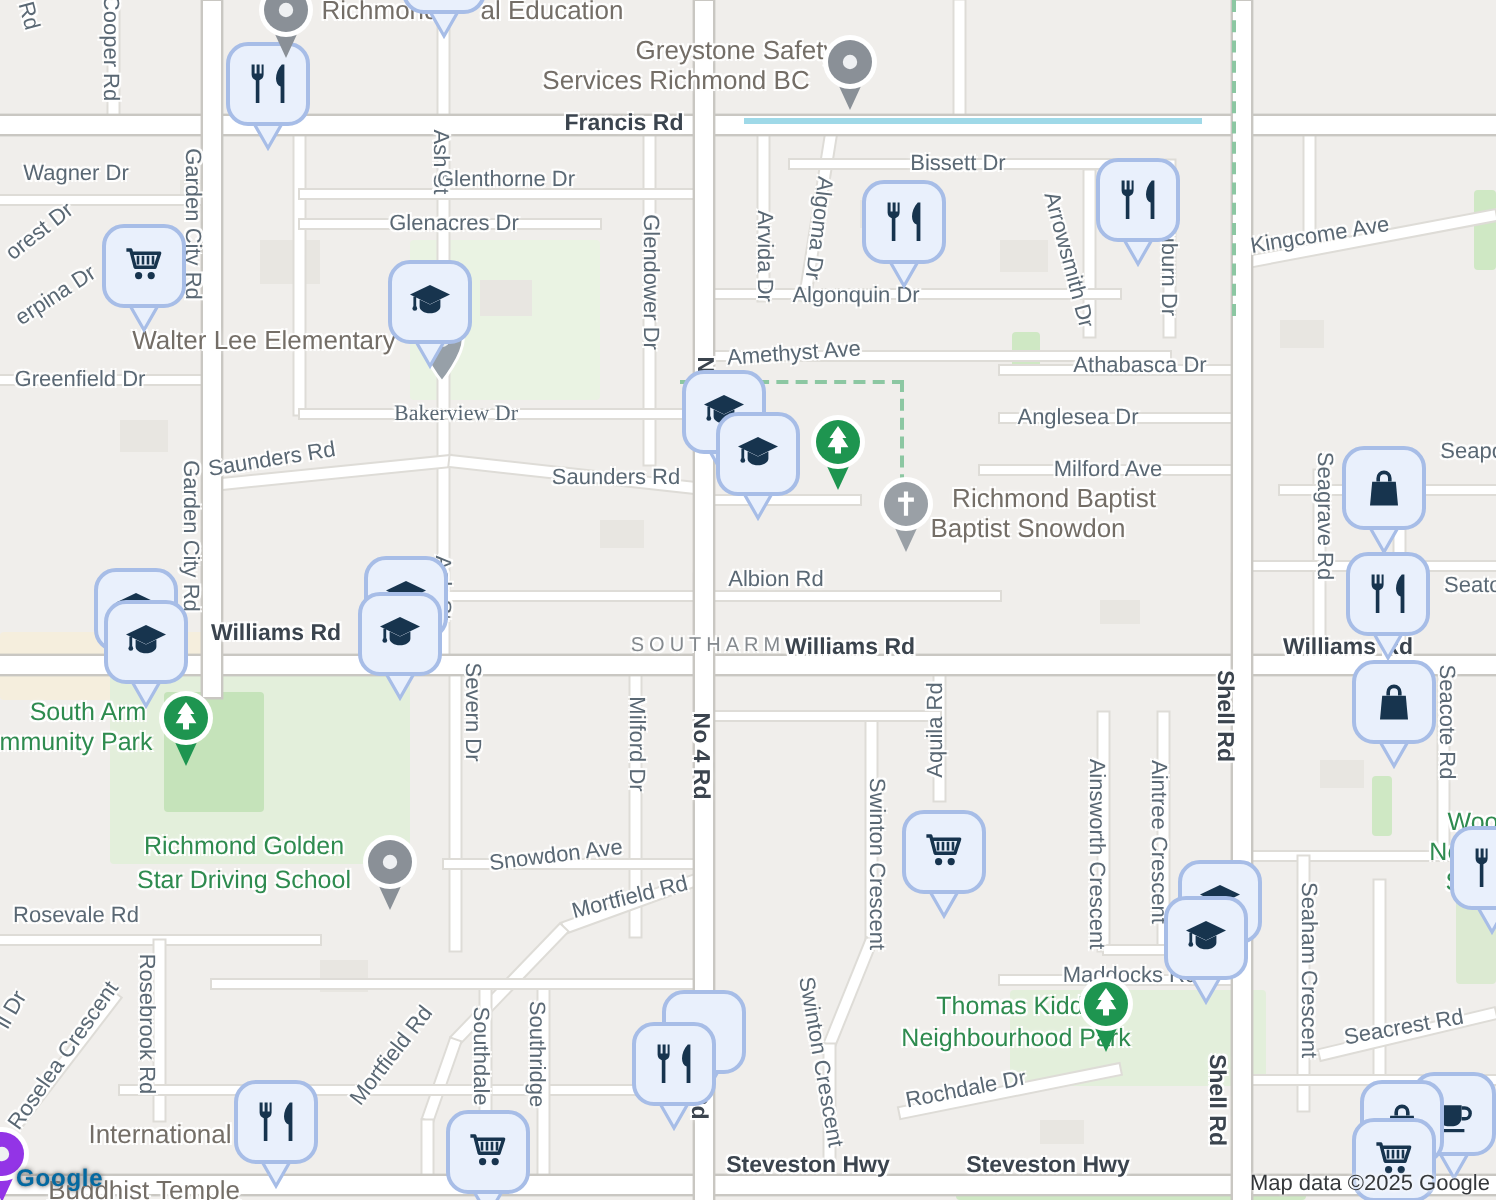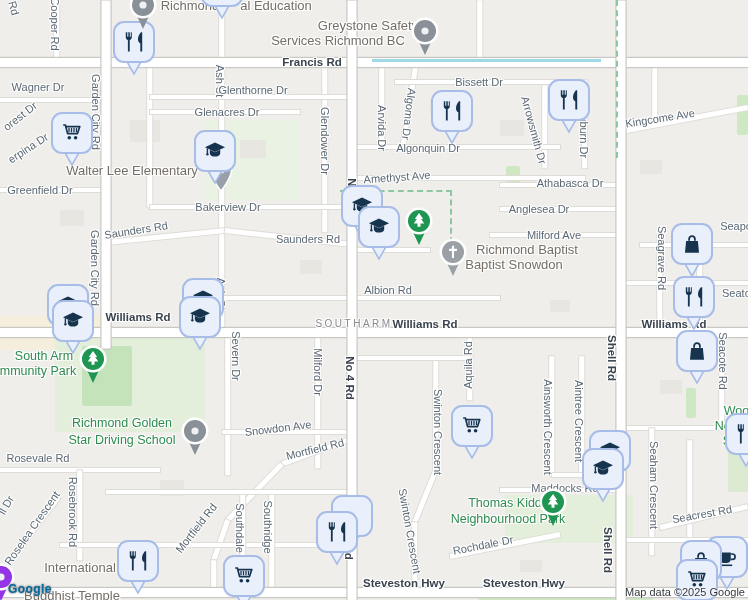--- a/index.html
+++ b/index.html
@@ -143,21 +143,21 @@
     <div class="lbl s" style="left: 382px; top: 128px; transform: translate(-50%, -50%) rotate(90deg);">Arvida Dr</div>
     <div class="lbl s" style="left: 409px; top: 114px; transform: translate(-50%, -50%) rotate(97deg);">Algoma Dr</div>
     <div class="lbl s" style="left: 428px; top: 148px; transform: translate(-50%, -50%) rotate(0deg);">Algonquin Dr</div>
     <div class="lbl s" style="left: 397px; top: 177px; transform: translate(-50%, -50%) rotate(-4deg);">Amethyst Ave</div>
     <div class="lbl s" style="left: 660px; top: 118px; transform: translate(-50%, -50%) rotate(-9deg);">Kingcome Ave</div>
     <div class="lbl s" style="left: 534px; top: 130px; transform: translate(-50%, -50%) rotate(75deg);">Arrowsmith Dr</div>
     <div class="lbl s" style="left: 584px; top: 133px; transform: translate(-50%, -50%) rotate(90deg);">Auburn Dr</div>
     <div class="lbl s" style="left: 570px; top: 183px; transform: translate(-50%, -50%) rotate(0deg);">Athabasca Dr</div>
     <div class="lbl s" style="left: 539px; top: 209px; transform: translate(-50%, -50%) rotate(0deg);">Anglesea Dr</div>
     <div class="lbl s" style="left: 554px; top: 235px; transform: translate(-50%, -50%) rotate(0deg);">Milford Ave</div>
-    <div class="lbl s" style="left: 228px; top: 207px; transform: translate(-50%, -50%) rotate(0deg);">Bakerview Dr</div>
+    <div class="lbl s" style="left: 228px; top: 207px; transform: translate(-50%, -50%) rotate(0deg); font-family: Liberation Serif, serif;">Bakerview Dr</div>
     <div class="lbl s" style="left: 136px; top: 230px; transform: translate(-50%, -50%) rotate(-9deg);">Saunders Rd</div>
     <div class="lbl s" style="left: 308px; top: 239px; transform: translate(-50%, -50%) rotate(0deg);">Saunders Rd</div>
     <div class="lbl s" style="left: 40px; top: 190px; transform: translate(-50%, -50%) rotate(0deg);">Greenfield Dr</div>
     <div class="lbl s" style="left: 388px; top: 290px; transform: translate(-50%, -50%) rotate(0deg);">Albion Rd</div>
     <div class="lbl s" style="left: 662px; top: 258px; transform: translate(-50%, -50%) rotate(90deg);">Seagrave Rd</div>
     <div class="lbl s" style="left: 750px; top: 226px; transform: translate(-50%, -50%) rotate(0deg);">Seaport Ave</div>
     <div class="lbl s" style="left: 748px; top: 293px; transform: translate(-50%, -50%) rotate(0deg);">Seaton Rd</div>
     <div class="lbl n" style="left: 354px; top: 323px; transform: translate(-50%, -50%) rotate(0deg);">SOUTHARM</div>
     <div class="lbl m" style="left: 138px; top: 317px; transform: translate(-50%, -50%) rotate(0deg);">Williams Rd</div>
     <div class="lbl m" style="left: 425px; top: 324px; transform: translate(-50%, -50%) rotate(0deg);">Williams Rd</div>

